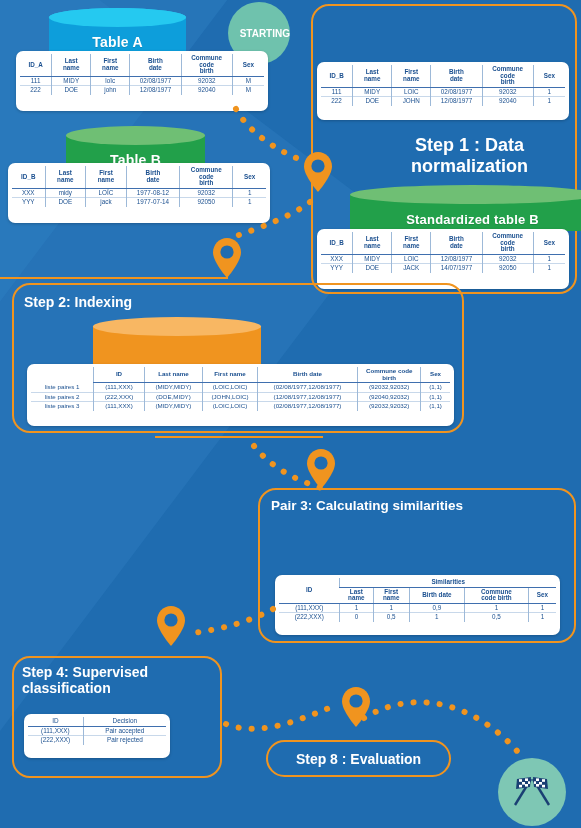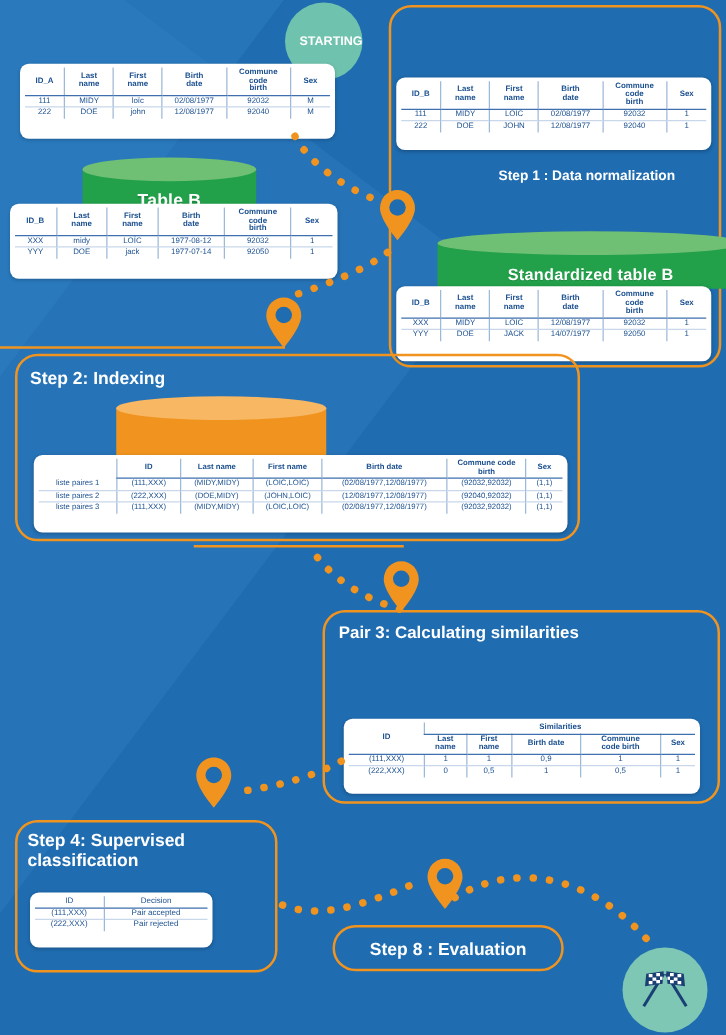--- a/index.html
+++ b/index.html
@@ -101,20 +101,26 @@
 
 <div class="stage">
 
   <div class="diag"></div>
   <div class="diag2"></div>
 
   <div class="circle-badge" style="left:228px;top:2px;width:62px;height:62px;font-size:10px;">
     <span>STARTING</span>
   </div>
 
+  <div class="cyl cyl-cyan" style="left:49px;top:8px;width:137px;height:46px;">
+    <div class="top"></div>
+    <div class="body"></div>
+    <div class="top"></div>
+    <div class="label" style="font-size:14px;">Table A</div>
+  </div>
   <div class="card" style="left:16px;top:51px;width:252px;height:60px;">
     <table class="dt" style="font-size:6.3px;">
       <thead>
           <tr class="hdr">
         <th style="width:13%">ID_A</th>
         <th style="width:16%">Last<br>name</th>
         <th style="width:16%">First<br>name</th>
         <th style="width:21%">Birth<br>date</th>
         <th style="width:21%">Commune<br>code<br>birth</th>
         <th style="width:13%">Sex</th>
@@ -207,21 +213,21 @@
           <td>DOE</td>
           <td>JOHN</td>
           <td>12/08/1977</td>
           <td>92040</td>
           <td>1</td>
         </tr>
       </tbody>
     </table>
   </div>
 
-  <div class="steptitle" style="left:377px;top:135px;width:185px;font-size:11px;text-align:center;">Step 1 : Data normalization</div>
+  <div class="steptitle" style="left:377px;top:135px;width:185px;font-size:18px;text-align:center;">Step 1 : Data normalization</div>
 
   <div class="cyl cyl-green" style="left:350px;top:185px;width:245px;height:46px;">
     <div class="body"></div>
     <div class="top"></div>
     <div class="label" style="font-size:13px;">Standardized table B</div>
   </div>
   <div class="card" style="left:317px;top:229px;width:252px;height:60px;">
     <table class="dt" style="font-size:6.3px;">
       <thead>
           <tr class="hdr">

